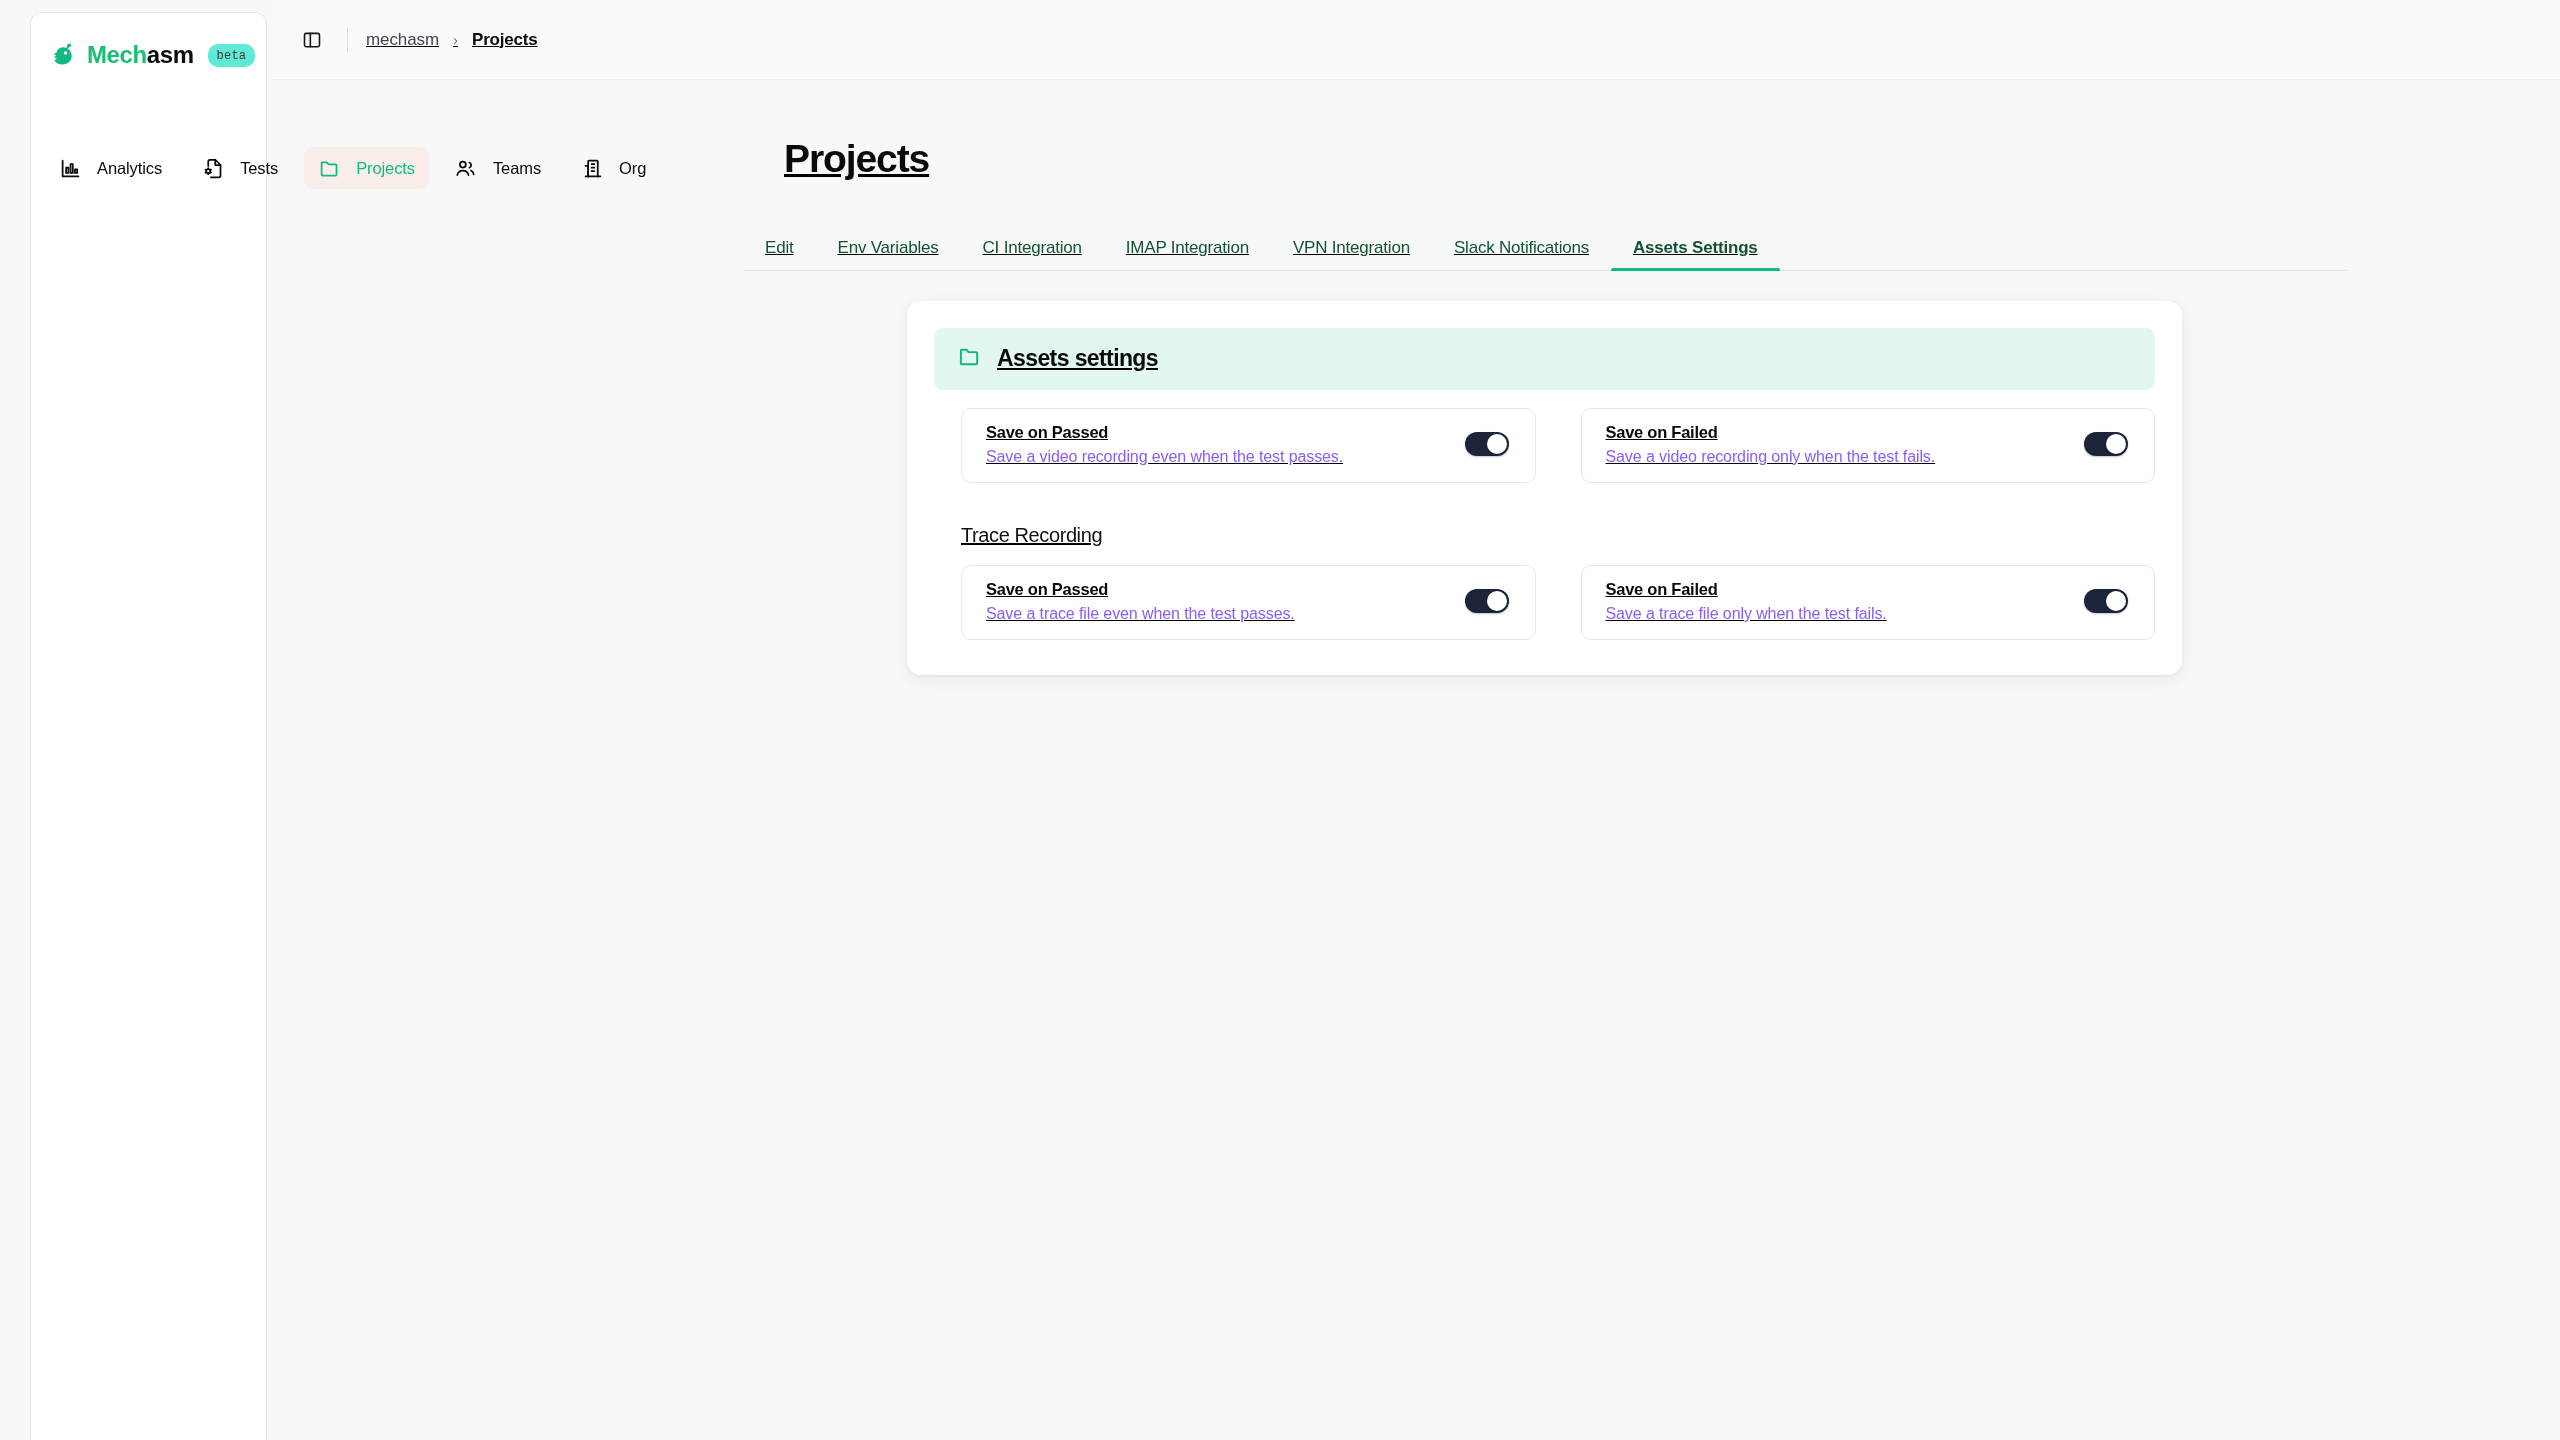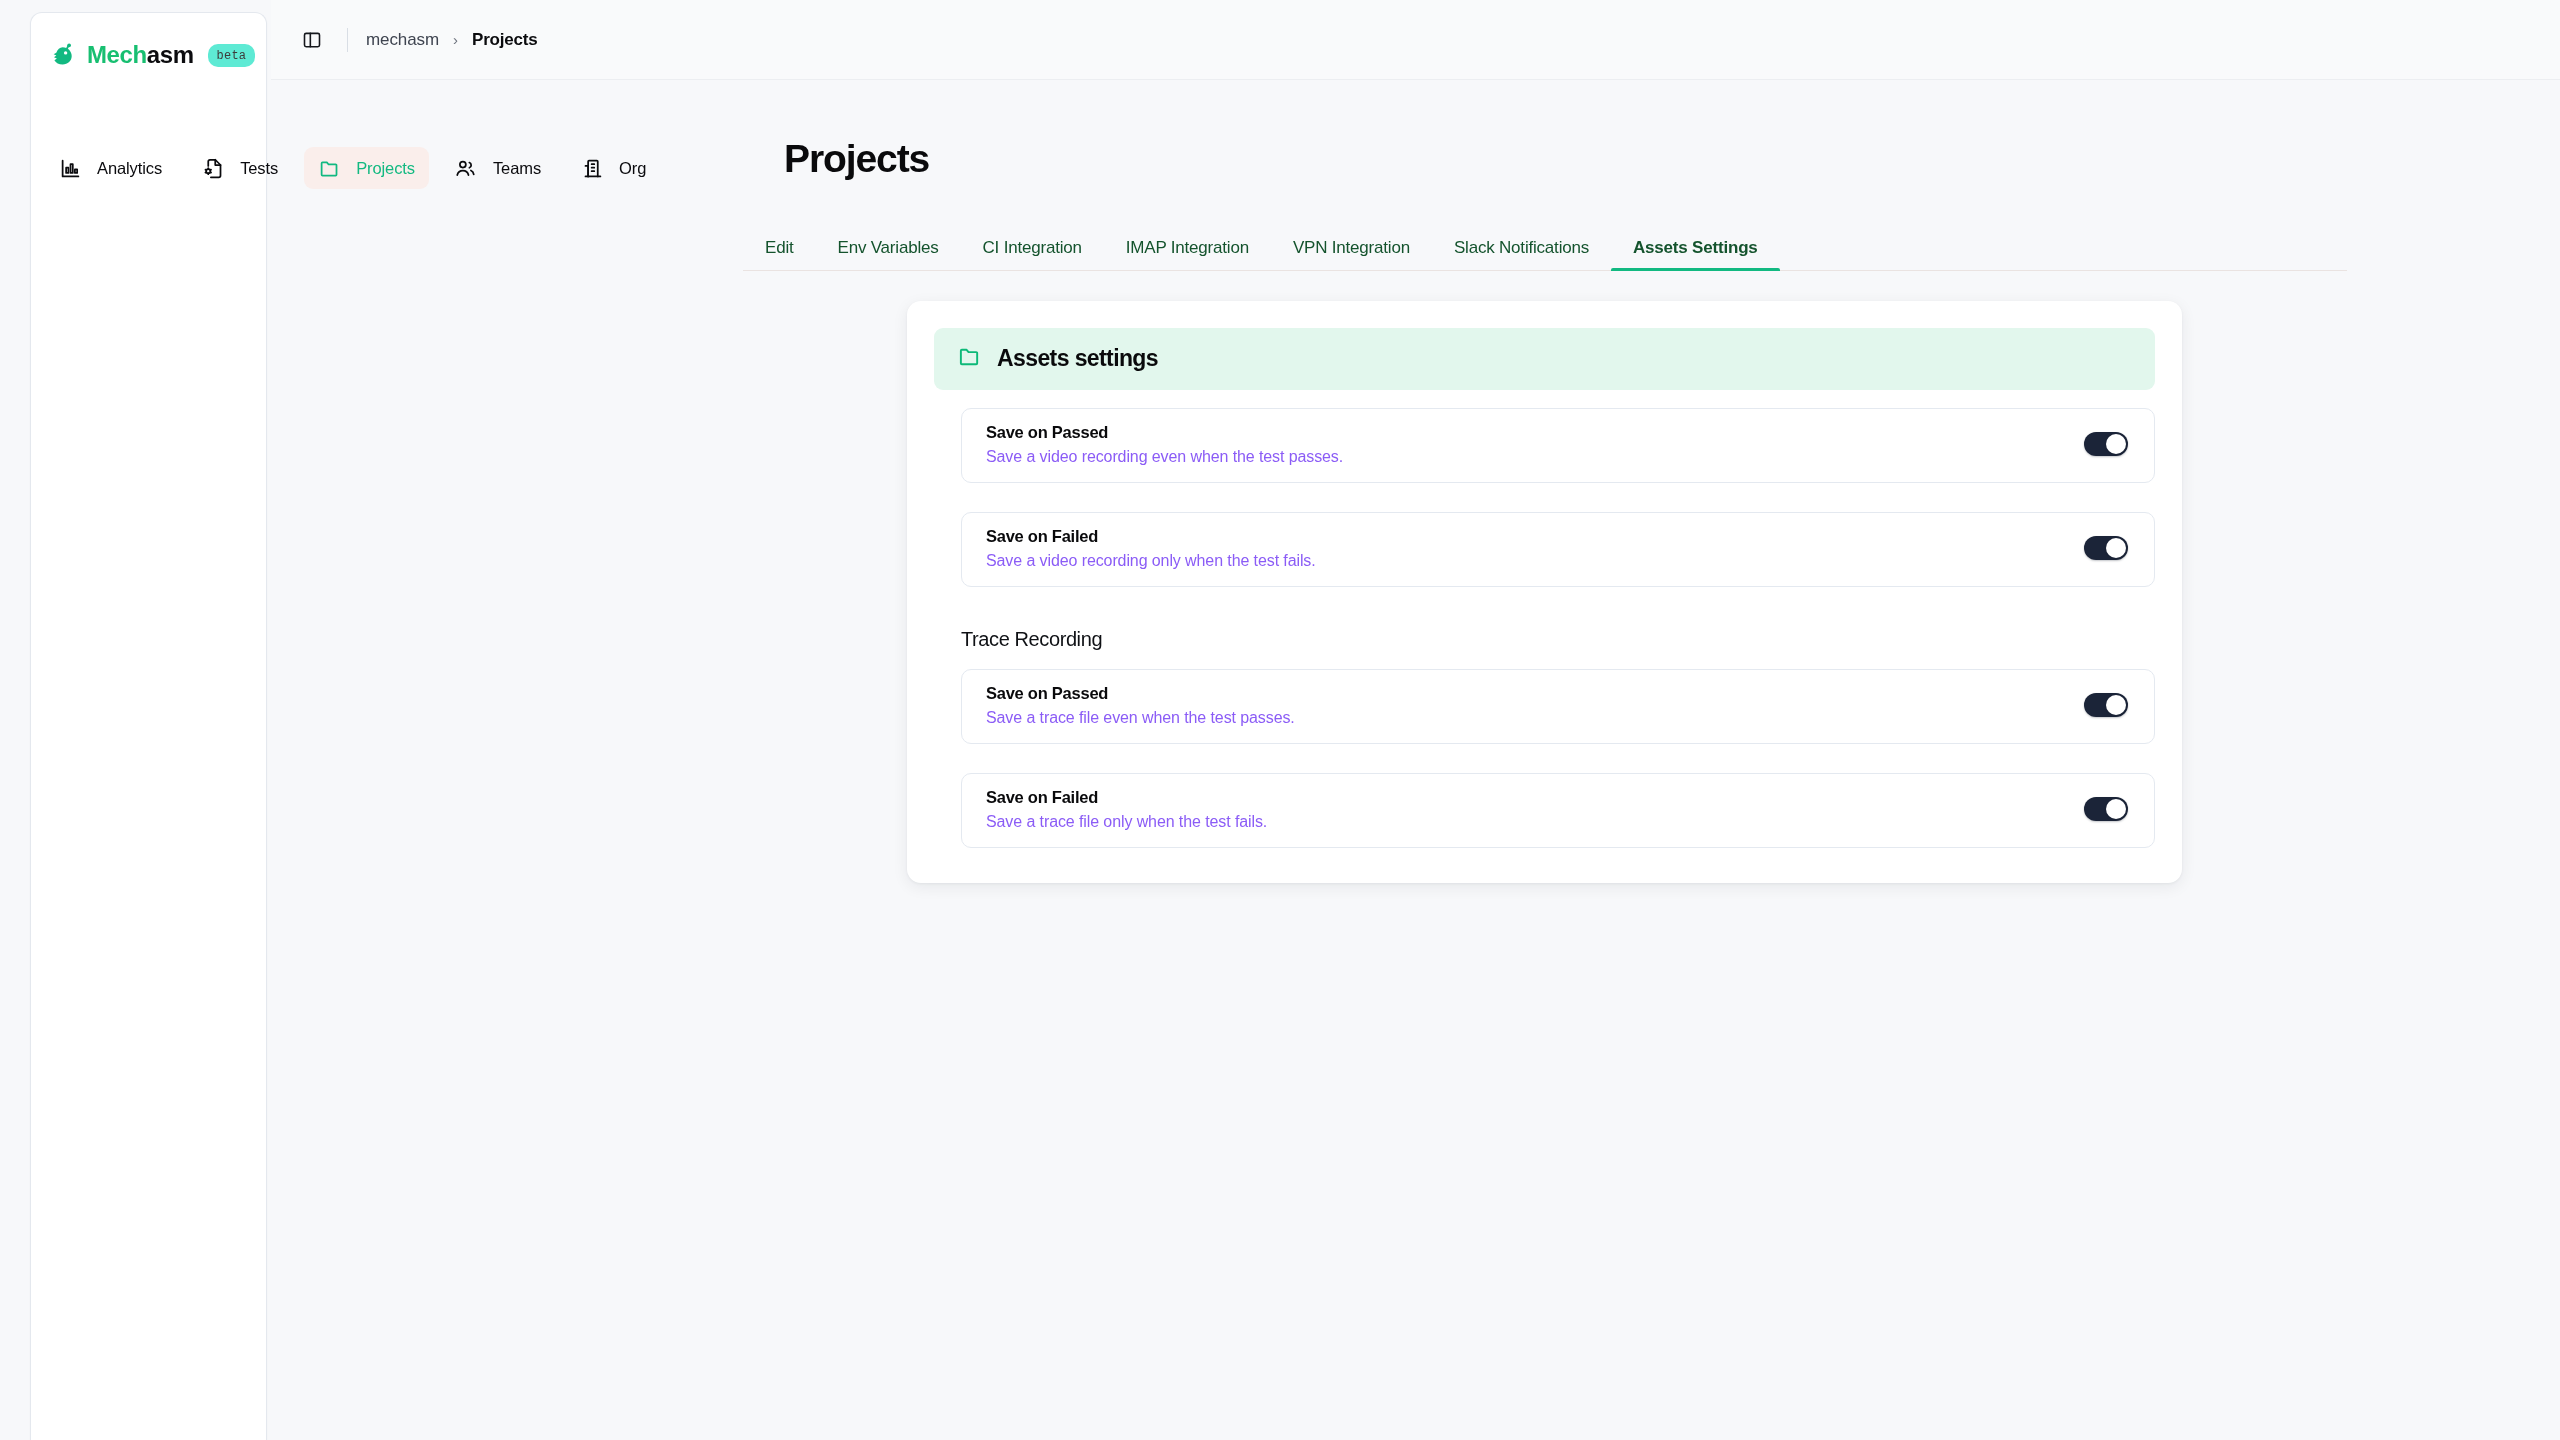--- a/index.html
+++ b/index.html
@@ -8,20 +8,21 @@
     height: 1440px;
     background: #f7f8fa;
     font-family: "Liberation Sans", sans-serif;
     -webkit-font-smoothing: antialiased;
   }
   .app {
     display: flex;
     width: 2560px;
     height: 1440px;
     background: #f7f8fa;
+    text-decoration: underline;
   }
 
   
   .sidebar {
     width: 271px;
     height: 1440px;
     flex: 0 0 271px;
     background: #f7f8fa;
     position: relative;
   }
@@ -224,21 +225,21 @@
     color: #69758c;
     letter-spacing: -0.1px;
   }
   .section-title {
     margin: 41px 0 0 27px;
     font-size: 20px;
     font-weight: 500;
     color: #0f1115;
     letter-spacing: -0.4px;
   }
-  .rows { margin-top: 18px; display: flex; flex-direction: column; gap: 29px; }
+  .rows { margin-top: 18px; display: flex; flex-direction: row; gap: 18px; }
   .setting-row {
     margin-left: 27px;
     width: 1194px;
     min-height: 68px;
     background: #ffffff;
     border: 1px solid #e4e9f0;
     border-radius: 10px;
     display: flex;
     align-items: center;
     justify-content: space-between;

